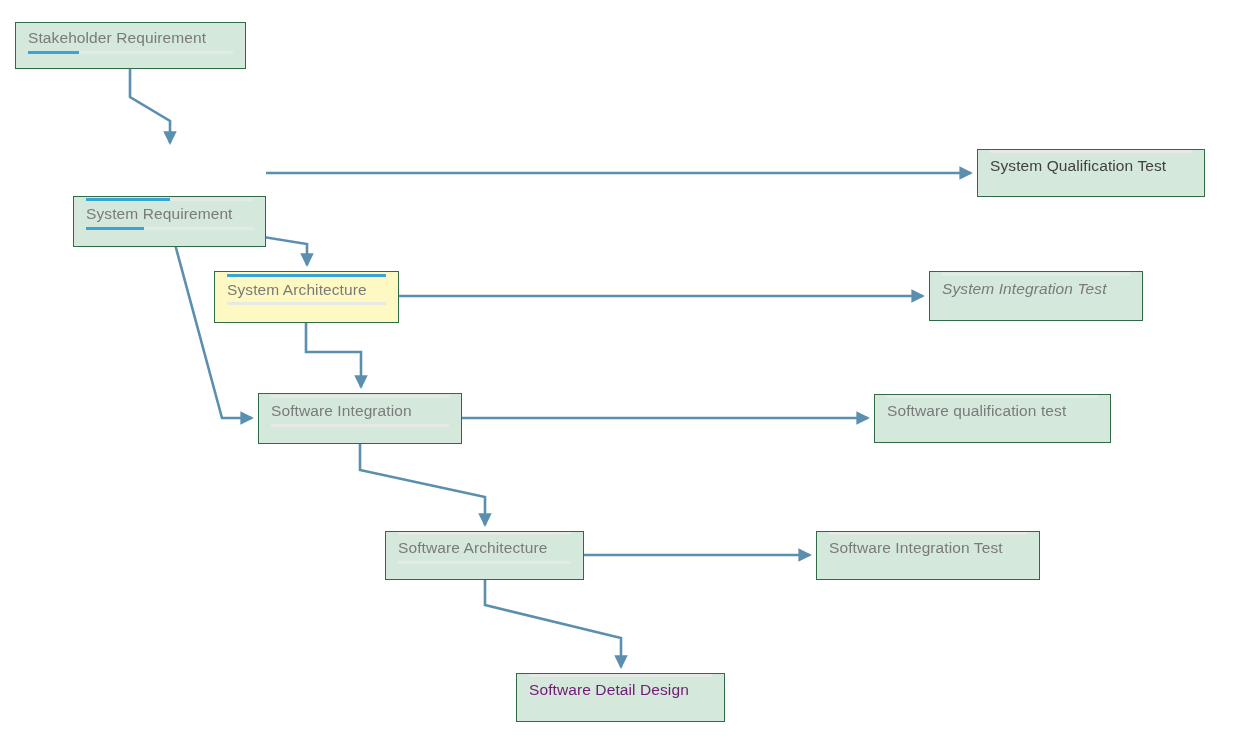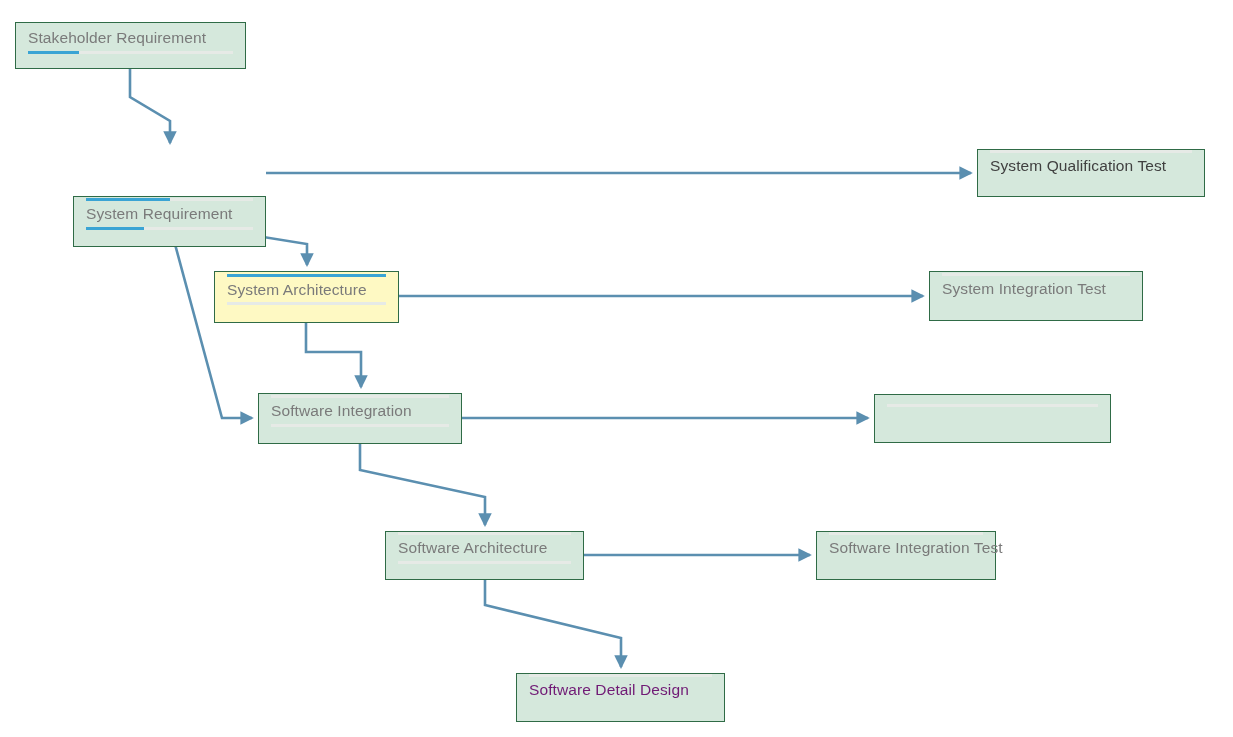--- a/index.html
+++ b/index.html
@@ -145,34 +145,35 @@
         </div>
         <div class="node-label" style="color: #404040;">System Qualification Test</div>
         <div class="bar bar-bottom hidden" style="background: rgb(230, 234, 230);">
           <i style="width: 0%; background: rgb(58, 164, 212);"></i>
         </div>
       </div>
       <div class="node" style="left: 929px; top: 271px; width: 214px; height: 50px; background: rgb(213, 232, 220); border-color: rgb(47, 107, 70);">
         <div class="bar bar-top" style="background: rgb(230, 234, 230);">
           <i style="width: 0%; background: rgb(58, 164, 212);"></i>
         </div>
-        <div class="node-label" style="color: rgb(122, 122, 122);">System Integration Test</div>
+        <div class="node-label" style="color: rgb(122, 122, 122); font-style: italic;">System Integration Test</div>
         <div class="bar bar-bottom hidden" style="background: rgb(230, 234, 230);">
           <i style="width: 0%; background: rgb(58, 164, 212);"></i>
         </div>
       </div>
       <div class="node" style="left: 874px; top: 394px; width: 237px; height: 49px; background: rgb(213, 232, 220); border-color: rgb(47, 107, 70);">
         <div class="bar bar-top" style="background: rgb(230, 234, 230);">
           <i style="width: 0%; background: rgb(58, 164, 212);"></i>
         </div>
+        <div class="node-label" style="color: rgb(122, 122, 122);">Software qualification test</div>
         <div class="bar bar-bottom hidden" style="background: rgb(230, 234, 230);">
           <i style="width: 0%; background: rgb(58, 164, 212);"></i>
         </div>
       </div>
-      <div class="node" style="left: 816px; top: 531px; width: 180px; height: 49px; background: rgb(213, 232, 220); border-color: rgb(47, 107, 70);">
+      <div class="node" style="left: 816px; top: 531px; width: 224px; height: 49px; background: rgb(213, 232, 220); border-color: rgb(47, 107, 70);">
         <div class="bar bar-top" style="background: rgb(230, 234, 230);">
           <i style="width: 0%; background: rgb(58, 164, 212);"></i>
         </div>
         <div class="node-label" style="color: rgb(122, 122, 122);">Software Integration Test</div>
         <div class="bar bar-bottom hidden" style="background: rgb(230, 234, 230);">
           <i style="width: 0%; background: rgb(58, 164, 212);"></i>
         </div>
       </div>
     </div>
 

